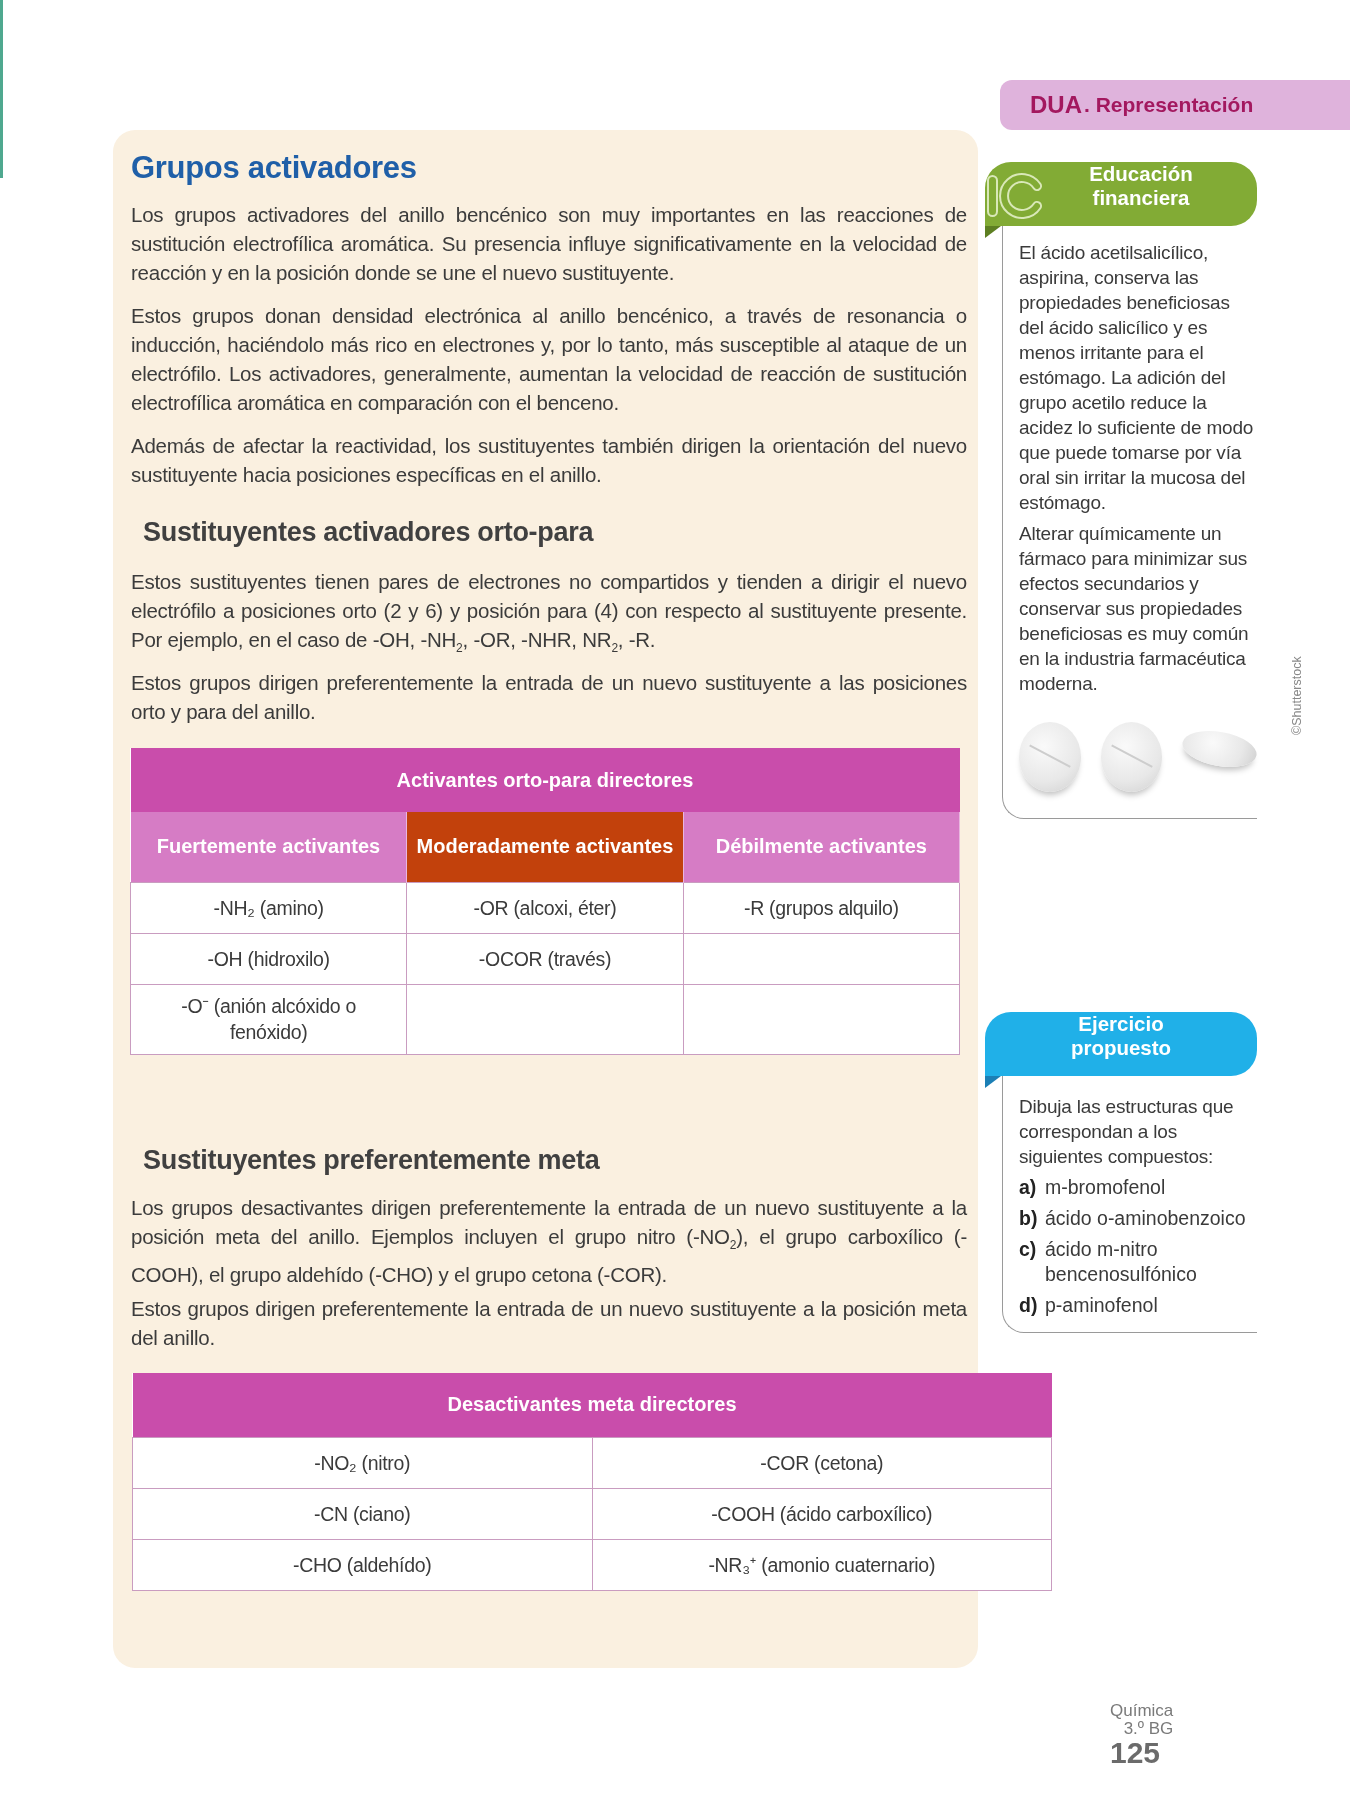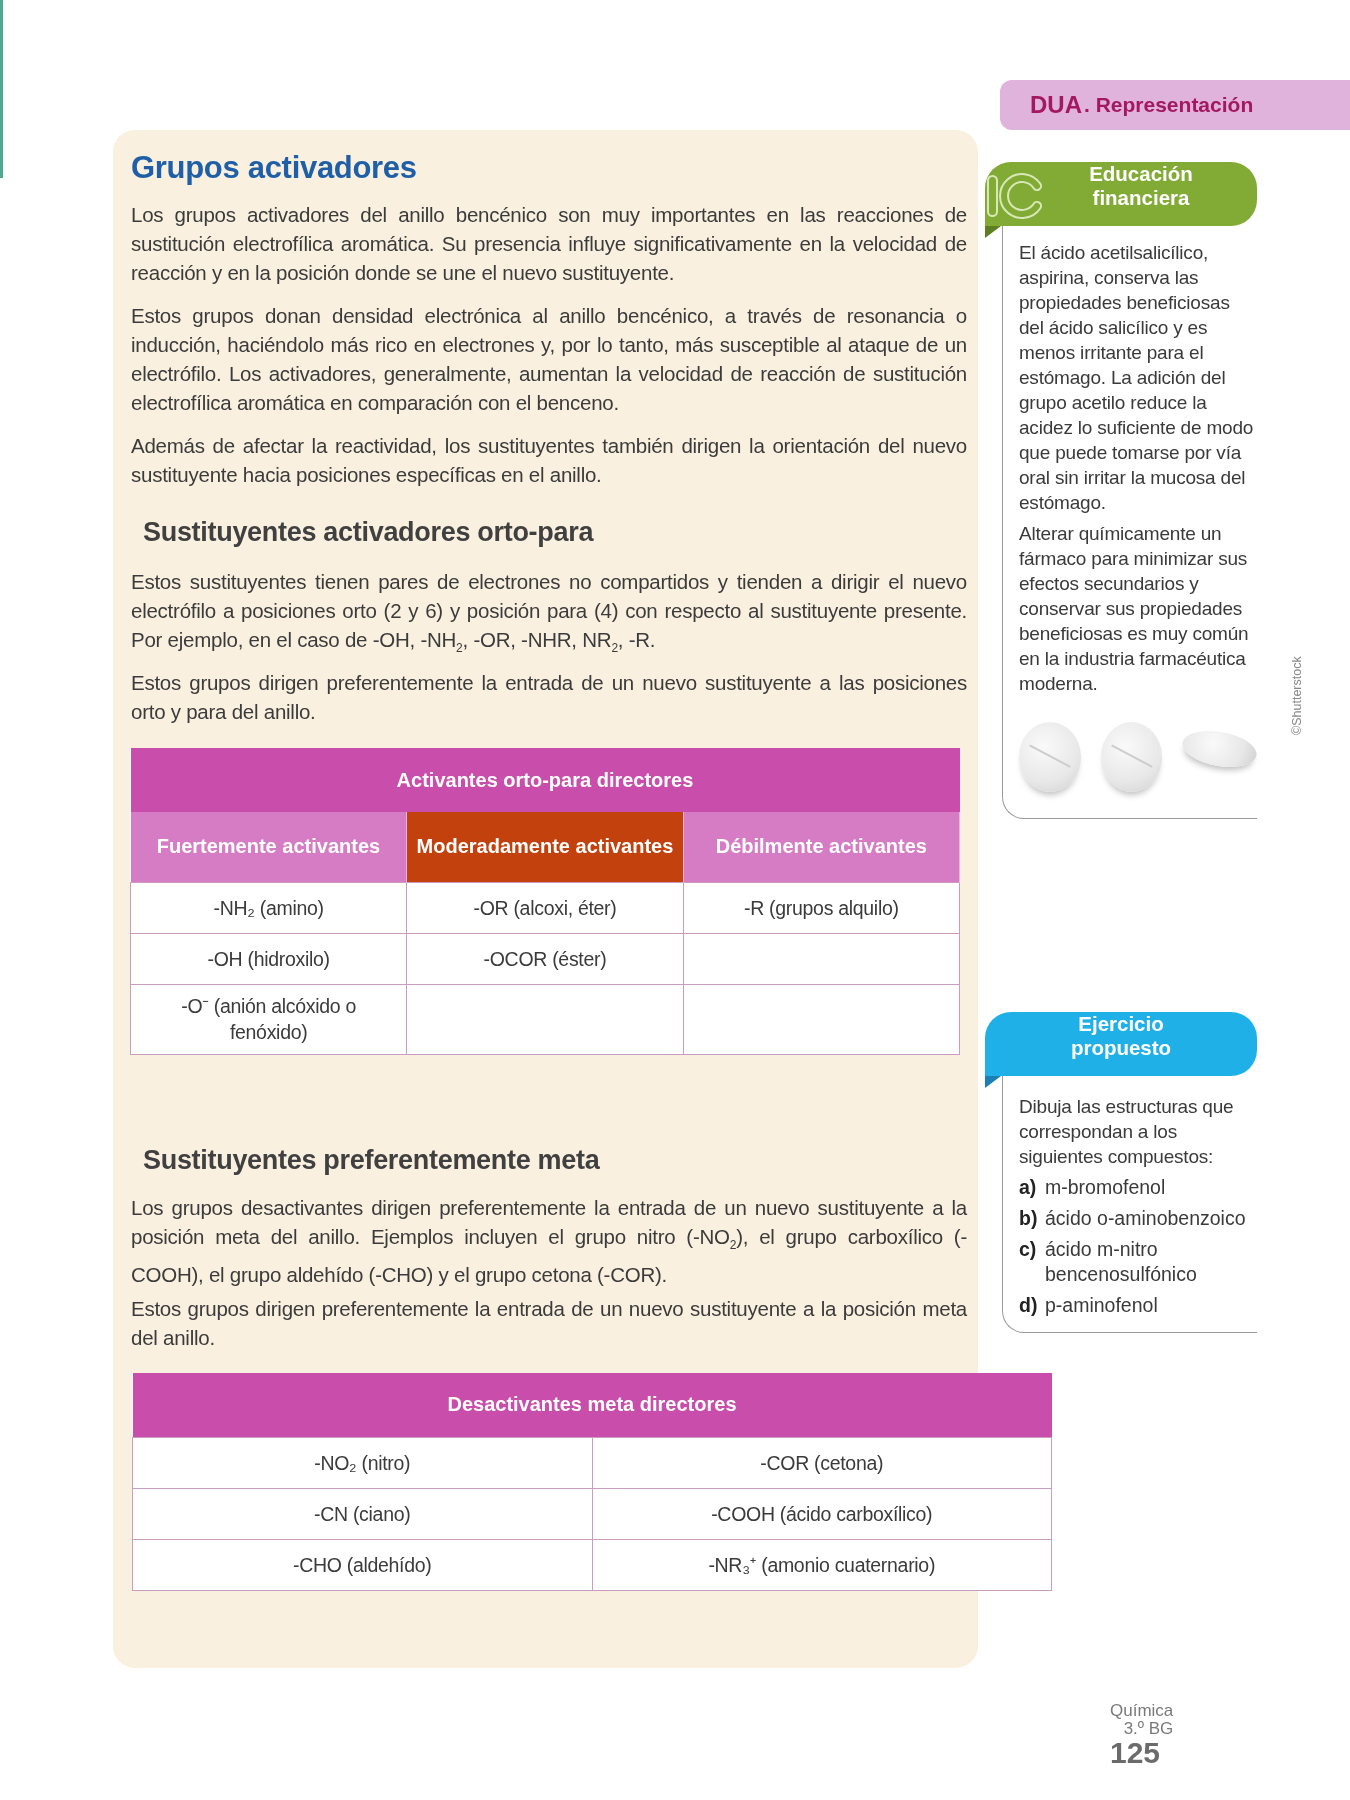--- a/index.html
+++ b/index.html
@@ -97,21 +97,21 @@
       <th class="sub mid" style="width:33.3%">Moderadamente activantes</th>
       <th class="sub" style="width:33.3%">Débilmente activantes</th>
     </tr>
     <tr>
       <td>-NH₂ (amino)</td>
       <td>-OR (alcoxi, éter)</td>
       <td>-R (grupos alquilo)</td>
     </tr>
     <tr>
       <td>-OH (hidroxilo)</td>
-      <td>-OCOR (éster)</td>
+      <td>-OCOR (través)</td>
       <td></td>
     </tr>
     <tr>
       <td class="tall" style="padding:0 40px">-O⁻ (anión alcóxido o fenóxido)</td>
       <td class="tall"></td>
       <td class="tall"></td>
     </tr>
   </tbody>
     </table>
 

